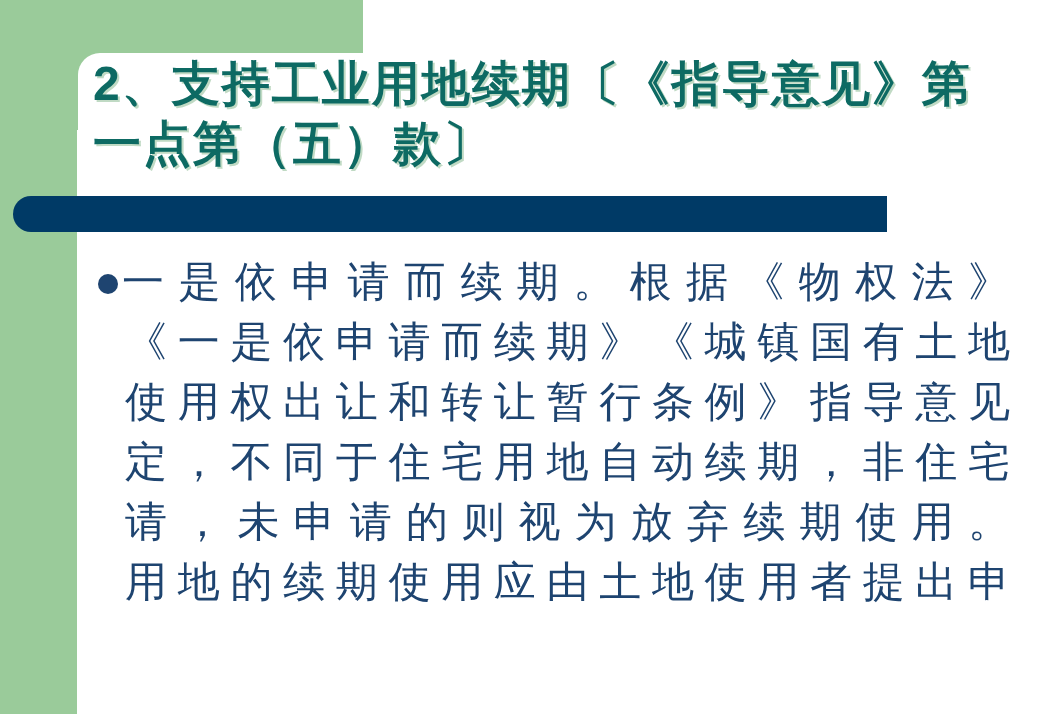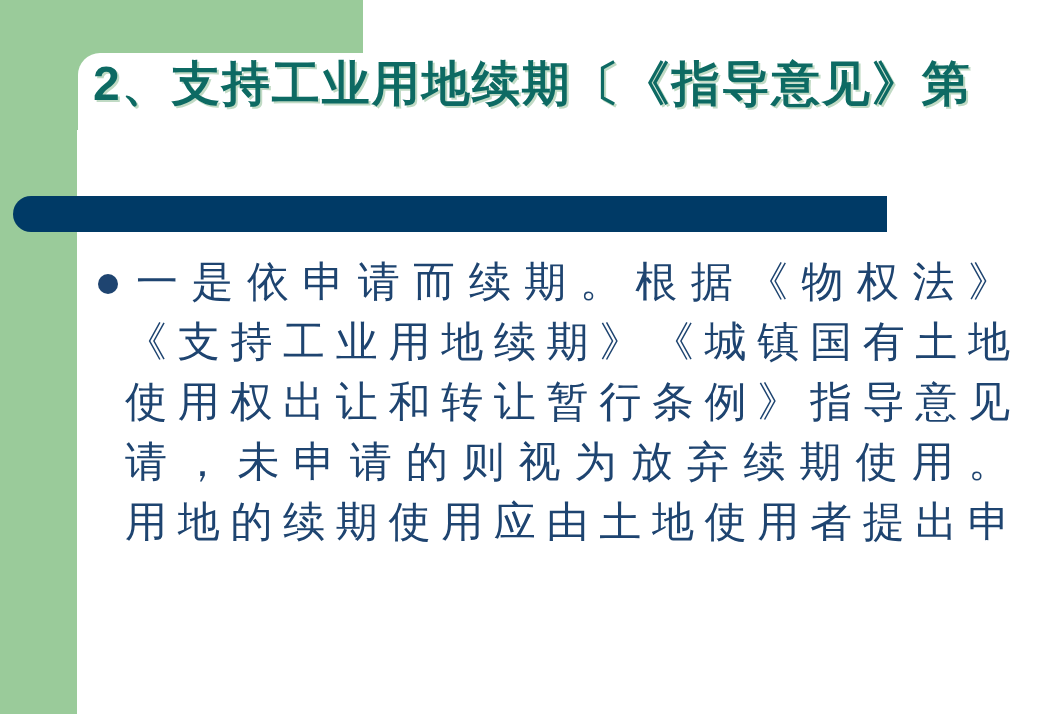--- a/index.html
+++ b/index.html
@@ -79,44 +79,46 @@
     border-radius: 50%;
     background: var(--body, #1E4470);
   }
   .body-line {
     text-align: justify;
     text-align-last: justify;
     white-space: nowrap;
   }
   .body-first-row .body-line {
     flex: 1 1 auto;
-    margin-left: 18px;
+    margin-left: 4px;
   }
   .body-line.indented { margin-left: 27px; }
 </style>
 </head>
 <body>
 
 <div class="slide" style="--bg: #FFFFFF; --green: #9ACB9A; --teal: #0D6A63; --navy: #003A66; --body: #1E4470;">
 
   <div class="green-vbar"></div>
   <div class="green-topstrip"></div>
 
   <div class="content-card"></div>
 
   <div class="title-block">
     <div class="title-line">2、支持工业用地续期〔《指导意见》第</div>
+    <div class="title-line">一点第（五）款〕</div>
   </div>
 
   <div class="accent-bar"></div>
 
   <div class="body-block">
     <div class="body-first-row">
       <span class="bullet-dot"></span>
       <div class="body-line">一是依申请而续期。根据《物权法》</div>
     </div>
-    <div class="body-line indented">《支持工业用地续期》《城镇国有土地</div>
+    <div class="body-line indented">《一是依申请而续期》《城镇国有土地</div>
     <div class="body-line indented">使用权出让和转让暂行条例》指导意见</div>
+    <div class="body-line indented">定，不同于住宅用地自动续期，非住宅</div>
     <div class="body-line indented">请，未申请的则视为放弃续期使用。</div>
     <div class="body-line indented">用地的续期使用应由土地使用者提出申</div>
   </div>
 
 </div>
 
 </body></html>

